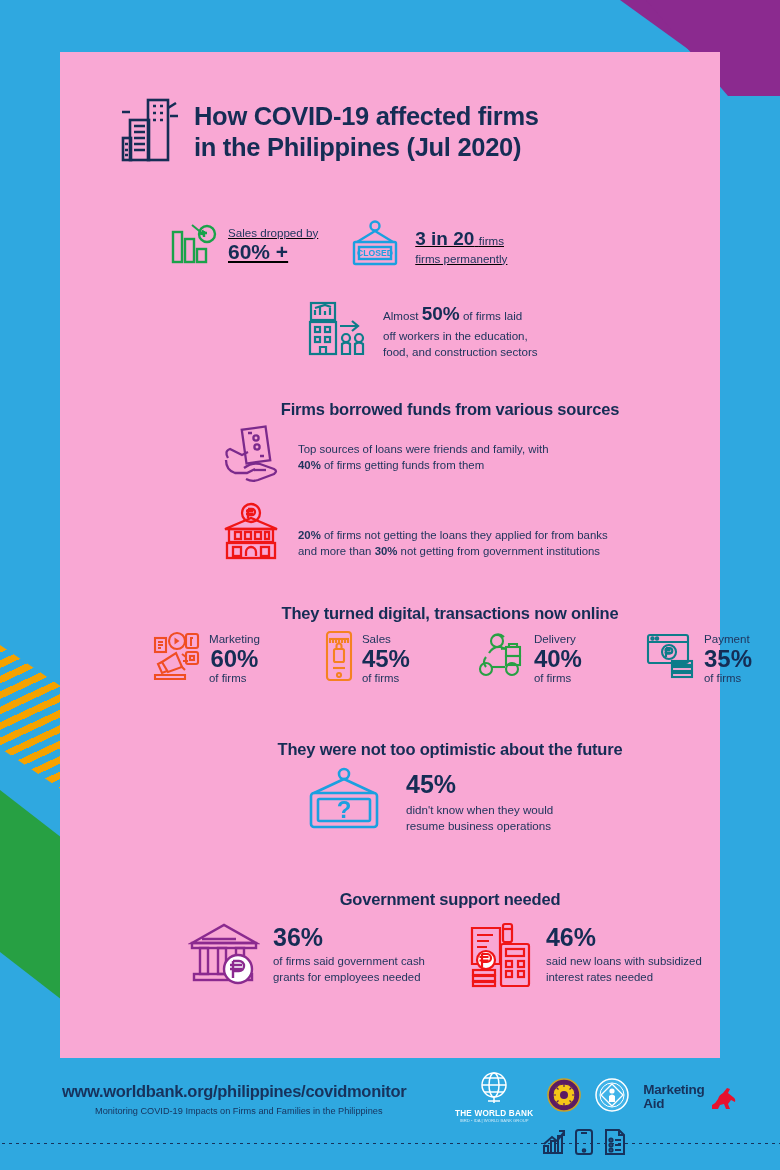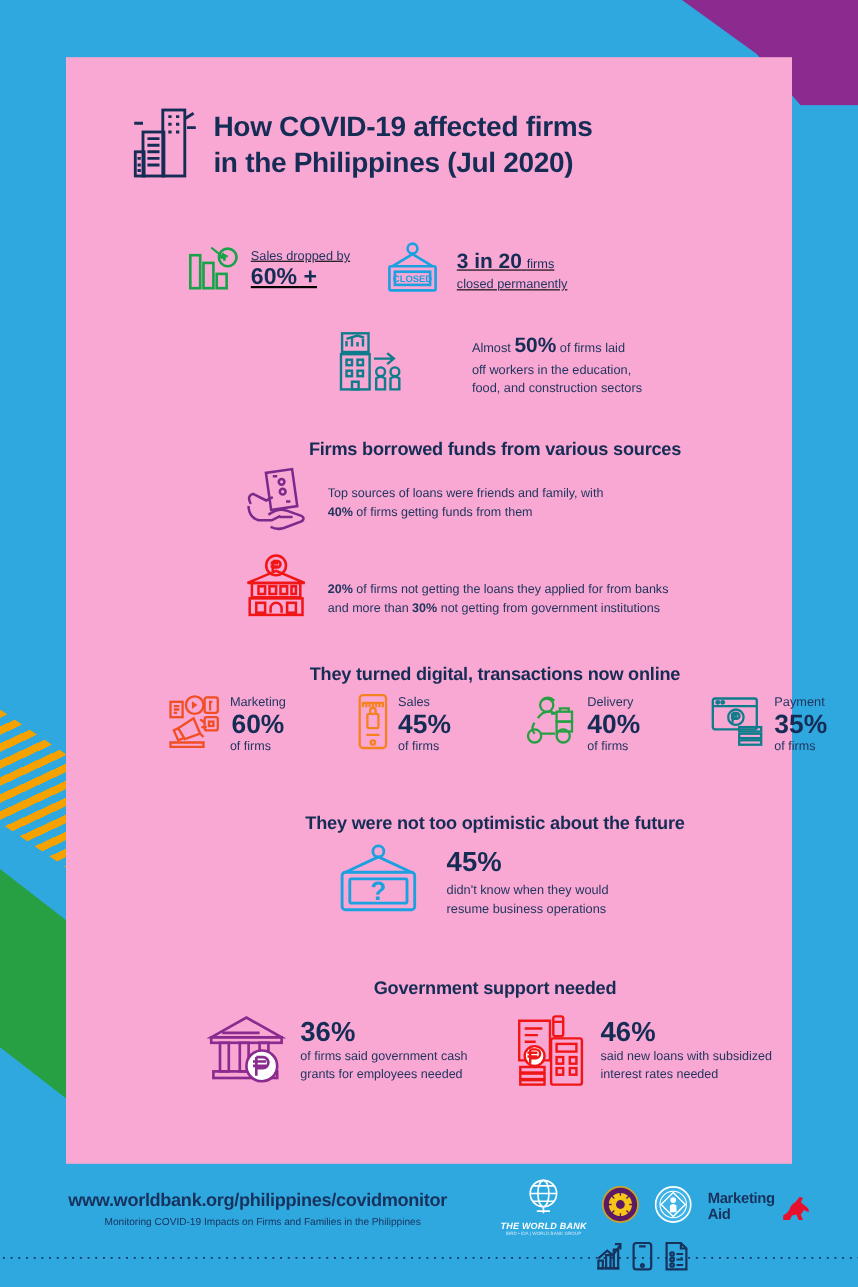--- a/index.html
+++ b/index.html
@@ -67,21 +67,21 @@
   .kpi-sales .lab { font-size: 11.6px; color: #20365e; }
   .kpi-sales .num { font-size: 21px; font-weight: bold; color: #152d55;
                     margin-top: 1px; }
   .kpi-closed .l1 { color: #152d55; }
   .kpi-closed .l1 .n { font-size: 19px; font-weight: bold; }
   .kpi-closed .l1 .u { font-size: 11.6px; }
   .kpi-closed .l2 { font-size: 11.6px; color: #20365e; margin-top: 2px; }
 
   .s2 { position: absolute; left: 246px; top: 248px;
         display: flex; align-items: center; gap: 13px; }
-  .s2 .t { font-size: 11.6px; color: #20365e; line-height: 1.4; margin-left: 46px; }
+  .s2 .t { font-size: 11.6px; color: #20365e; line-height: 1.4; }
   .s2 .t .n { font-size: 19px; font-weight: bold; color: #152d55; }
 
   
   .s3head { position: absolute; left: 60px; top: 348px; width: 660px; }
   .s3 { position: absolute; left: 160px; top: 372px; width: 530px; }
   .s3 .item { display: flex; gap: 16px; align-items: center; margin-bottom: 12px; }
 
   
   .s4head { position: absolute; left: 60px; top: 552px; width: 660px; }
   .s4 { position: absolute; left: 92px; top: 578px; width: 600px;
@@ -114,21 +114,21 @@
   #footer { position: absolute; left: 0; top: 1062px;
             width: 780px; height: 108px; z-index: 6; }
   .f-url { position: absolute; left: 62px; top: 20px;
            color: #17325c; font-size: 16.5px; font-weight: bold;
            letter-spacing: -0.3px; }
   .f-sub { position: absolute; left: 95px; top: 44px;
            color: #17325c; font-size: 9.2px; }
   .logos { position: absolute; left: 455px; top: 8px;
            display: flex; align-items: center; gap: 14px; }
   .wb-txt { color: #fff; font-size: 8.2px; font-weight: bold;
-            letter-spacing: .2px; text-align: center; margin-top: 1px; font-style: italic; }
+            letter-spacing: .2px; text-align: center; margin-top: 1px; }
   .wb-sub { color: #cde8f7; font-size: 4.2px; text-align: center; }
   .aus { color: #17325c; font-size: 13.5px; font-weight: bold;
          line-height: 1.03; letter-spacing: -0.3px; }
   .botIcons { position: absolute; left: 540px; top: 66px;
               display: flex; gap: 8px; align-items: flex-end; }
 </style>
 </head>
 <body>
 
 <div id="bg">
@@ -193,21 +193,21 @@
             <rect x="13" y="27" width="32" height="12"></rect>
           </g>
           <text x="29" y="36.2" font-family="Liberation Sans, sans-serif" font-size="8.6" font-weight="bold" fill="#1ba0e0" text-anchor="middle">CLOSED</text>
         </svg>
       </span>
       <div>
         <div class="l1">
           <span class="n">3 in 20</span>
           <span class="u">firms</span>
         </div>
-        <div class="l2">closed permanently</div>
+        <div class="l2">firms permanently</div>
       </div>
     </div>
   </div>
 
   <div class="s2">
     <span class="icon">
       <svg width="64" height="58" viewBox="0 0 64 58">
         <g fill="none" stroke="#0e7c8a" stroke-width="2.2">
           <rect x="5" y="3" width="24" height="17"></rect>
           <path d="M9 15v-5M14 15v-8M19 15v-4M24 15v-7"></path>

